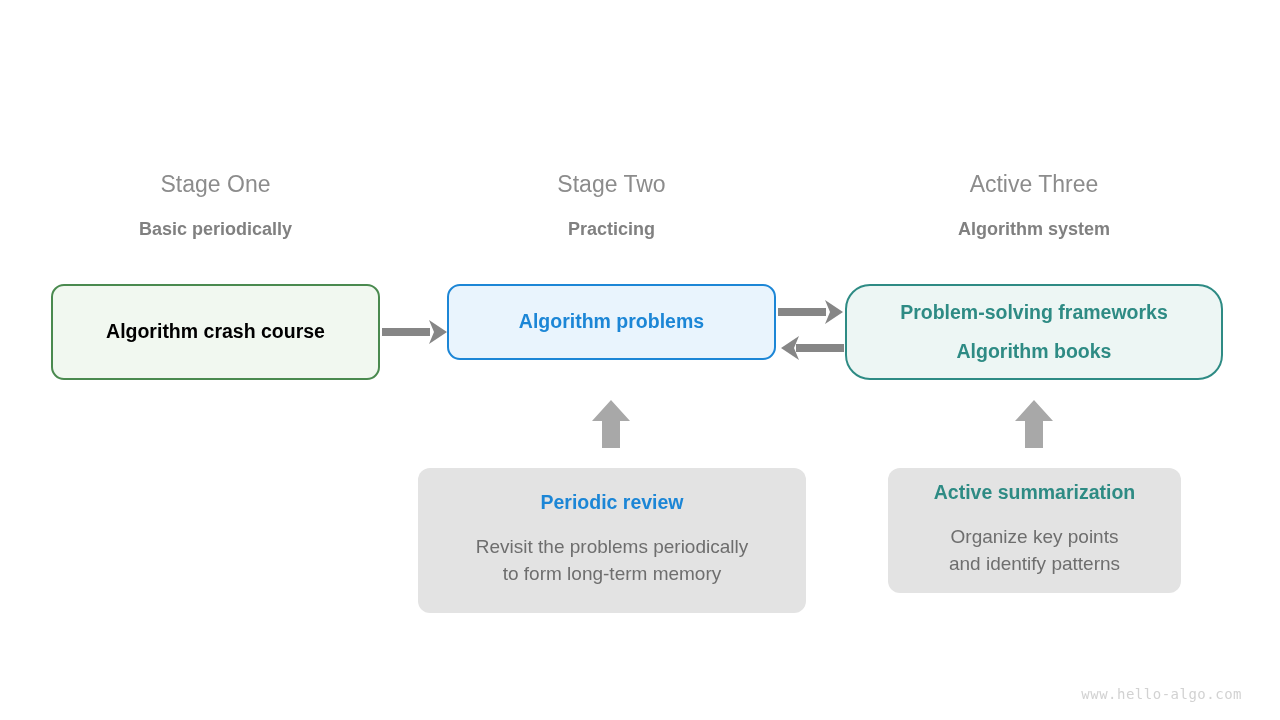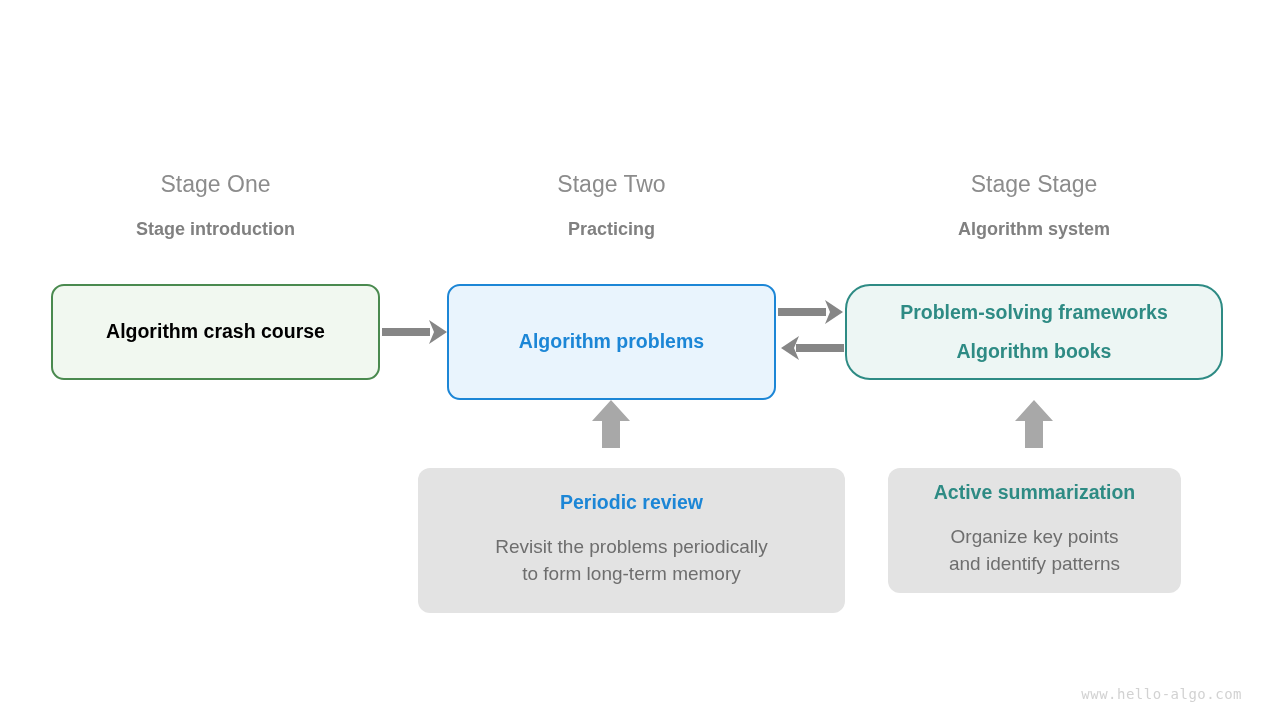--- a/index.html
+++ b/index.html
@@ -116,50 +116,50 @@
     white-space: nowrap;
   }
 </style>
 </head>
 <body>
 
 <div id="canvas">
 
   <div class="stage-col" style="left:51px; top:173px; width:329px;">
     <div class="stage-title">Stage One</div>
-    <div class="stage-sub">Stage introduction</div>
+    <div class="stage-sub">Basic periodically</div>
   </div>
 
   <div class="stage-col" style="left:447px; top:173px; width:329px;">
     <div class="stage-title">Stage Two</div>
     <div class="stage-sub">Practicing</div>
   </div>
 
   <div class="stage-col" style="left:845px; top:173px; width:378px;">
-    <div class="stage-title">Stage Stage</div>
+    <div class="stage-title">Active Three</div>
     <div class="stage-sub">Algorithm system</div>
   </div>
 
   <div class="stage-box" style="left:51px; top:284px; width:329px; height:96px;
               background:#f1f8f0; border-color:#4a8a4f;">
     <div class="line" style="color:#000000;">Algorithm crash course</div>
   </div>
 
-  <div class="stage-box" style="left:447px; top:284px; width:329px; height:116px;
+  <div class="stage-box" style="left:447px; top:284px; width:329px; height:76px;
               background:#e9f4fd; border-color:#1c86d6;">
     <div class="line" style="color:#1c86d6;">Algorithm problems</div>
   </div>
 
   <div class="stage-box" style="left:845px; top:284px; width:378px; height:96px;
               background:#edf6f4; border-color:#2e8b84;border-radius:25px;">
     <div class="line" style="color:#2e8b84;">Problem-solving frameworks</div>
     <div class="line" style="color:#2e8b84;">Algorithm books</div>
   </div>
 
-  <div class="support-box" style="left:418px; top:468px; width:427px; height:145px;">
+  <div class="support-box" style="left:418px; top:468px; width:388px; height:145px;">
     <div class="support-title" style="color:#1c86d6;">Periodic review</div>
     <div class="support-body">Revisit the problems periodically
 to form long-term memory</div>
   </div>
 
   <div class="support-box" style="left:888px; top:468px; width:293px; height:125px;">
     <div class="support-title" style="color:#2e8b84;">Active summarization</div>
     <div class="support-body">Organize key points
 and identify patterns</div>
   </div>

